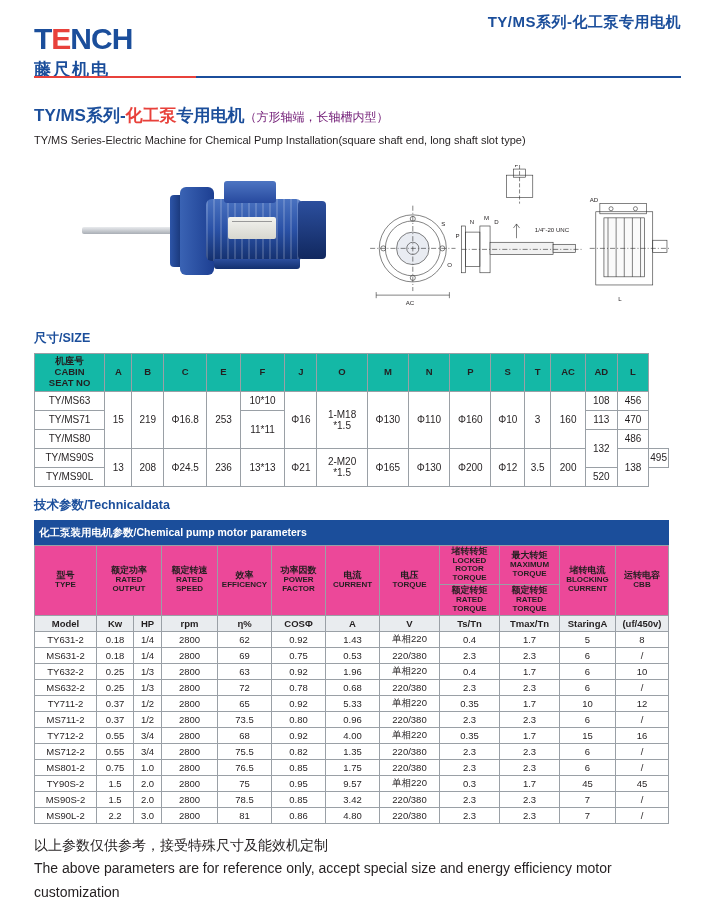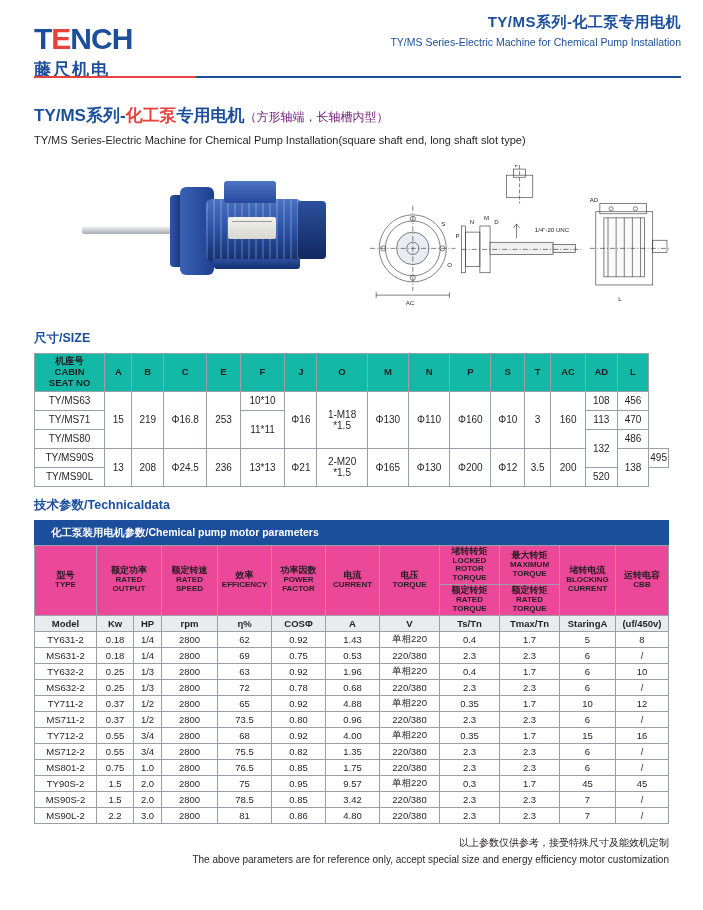--- a/index.html
+++ b/index.html
@@ -142,52 +142,51 @@
     padding: 2px 1px;
     height: 19px;
   }
   .size-table thead th { background:#14b8a6; font-weight: bold; font-size:9.5px; line-height:1.15; }
   .size-table td.name { text-align: center; margin-left: 22px; }
 
   
   .tech-wrap { margin: 0 34px; width: 635px; }
   .tech-banner {
     background:#1b4e9b; color:#fff; font-size:10.5px; font-weight:bold;
-    padding: 5px 16px; border:1px solid #1b4e9b; border-bottom:none;
+    padding: 5px 4px; border:1px solid #1b4e9b; border-bottom:none;
   }
   .tech-table { width: 635px; font-size:9.5px; }
   .tech-table th, .tech-table td {
     border:1px solid #9aa0a6; text-align:center; vertical-align:middle;
     padding: 1px 1px; height: 16px;
   }
   .tech-table thead th { background:#ec4899; font-weight:bold; line-height:1.1; font-size:9px; }
   .tech-table tr.subhead td { background:#e9ecef; font-weight:bold; }
   .th-cn { font-weight:bold; display:block; }
   .th-en { display:block; font-weight:bold; font-size:8px; }
 
   
-  .footnote { margin: 10px 34px 0 34px; font-size: 10px; color:#231f20; line-height: 1.7; text-align: right; }
+  .footnote { margin: 10px 34px 0 34px; font-size: 14px; color:#231f20; line-height: 1.7; }
 
   .dim-text { font-size: 6px; fill:#231f20; font-family:"Liberation Sans", sans-serif; }
 </style>
 </head>
 <body>
 
 <div class="page">
 
   <div class="header">
     <div class="logo-block">
       <div class="logo-word">
         <span>T</span><span class="accent">E</span><span>NCH</span>
       </div>
       <div class="logo-cn">藤尺机电</div>
     </div>
     <div class="header-titles">
       <div class="header-title-cn">TY/MS系列-化工泵专用电机</div>
-      <div class="header-title-en">TY/MS Series-Electric Machine for Chemical Pump Installation</div>
     </div>
     <div class="header-rule"></div>
   </div>
 
   <div class="title-block">
     <div class="main-title-cn">
       <span>TY/MS系列-</span><span class="red">化工泵</span><span>专用电机</span><span class="paren">（方形轴端，长轴槽内型）</span>
     </div>
     <div class="main-title-en">TY/MS Series-Electric Machine for Chemical Pump Installation(square shaft end, long shaft slot type)</div>
   </div>
@@ -480,21 +479,21 @@
           <td>6</td>
           <td>/</td>
         </tr>
         <tr>
           <td>TY711-2</td>
           <td>0.37</td>
           <td>1/2</td>
           <td>2800</td>
           <td>65</td>
           <td>0.92</td>
-          <td>4.88</td>
+          <td>5.33</td>
           <td>单相220</td>
           <td>0.35</td>
           <td>1.7</td>
           <td>10</td>
           <td>12</td>
         </tr>
         <tr>
           <td>MS711-2</td>
           <td>0.37</td>
           <td>1/2</td>

